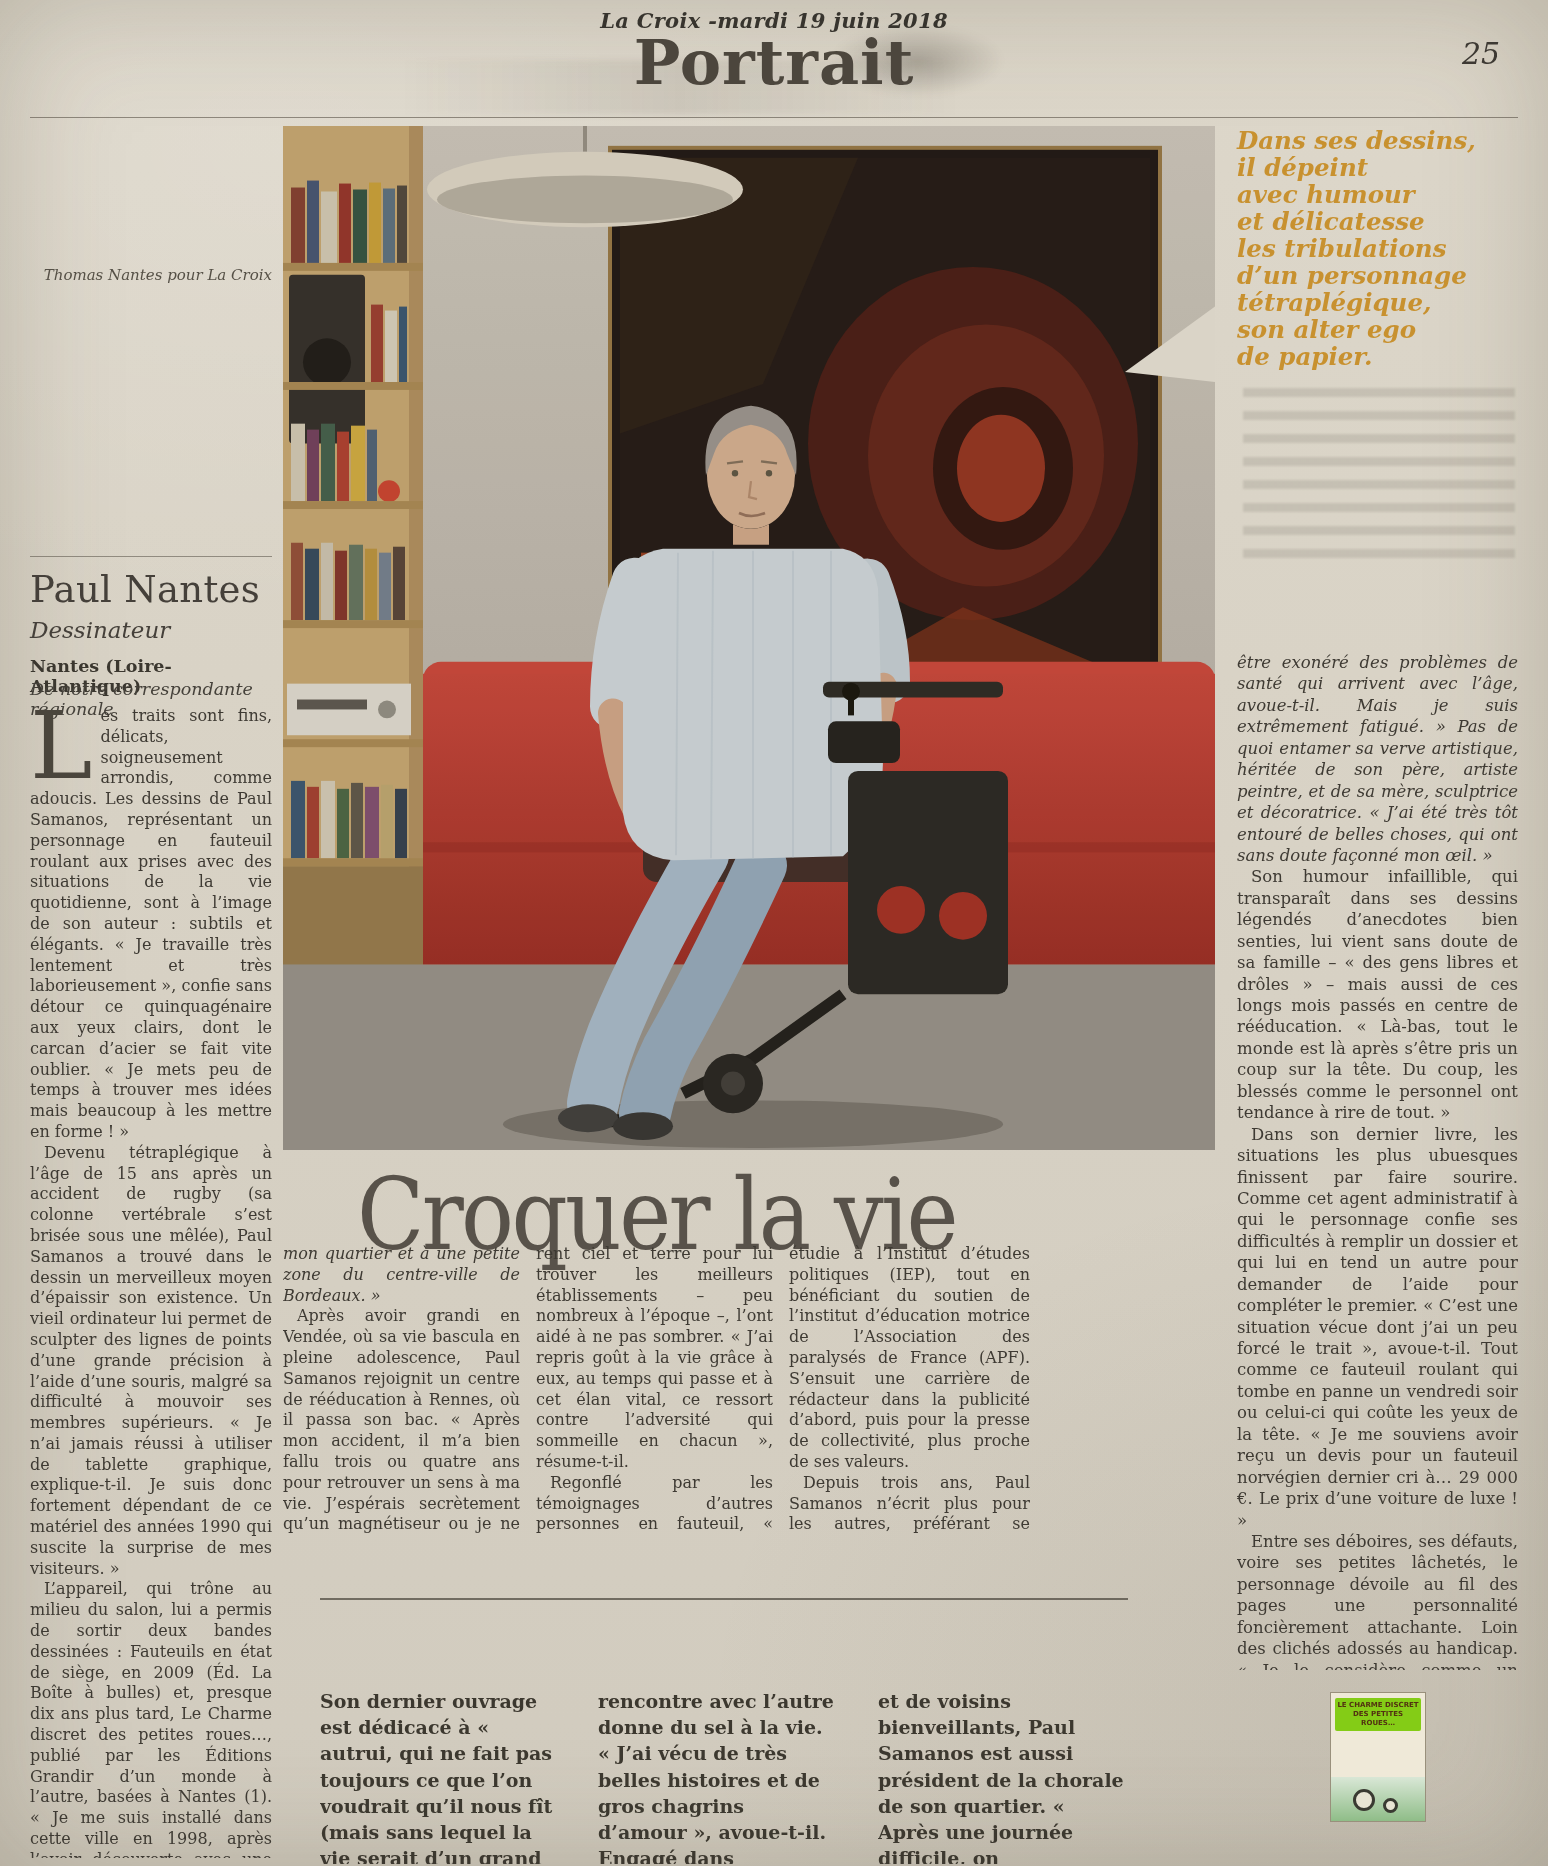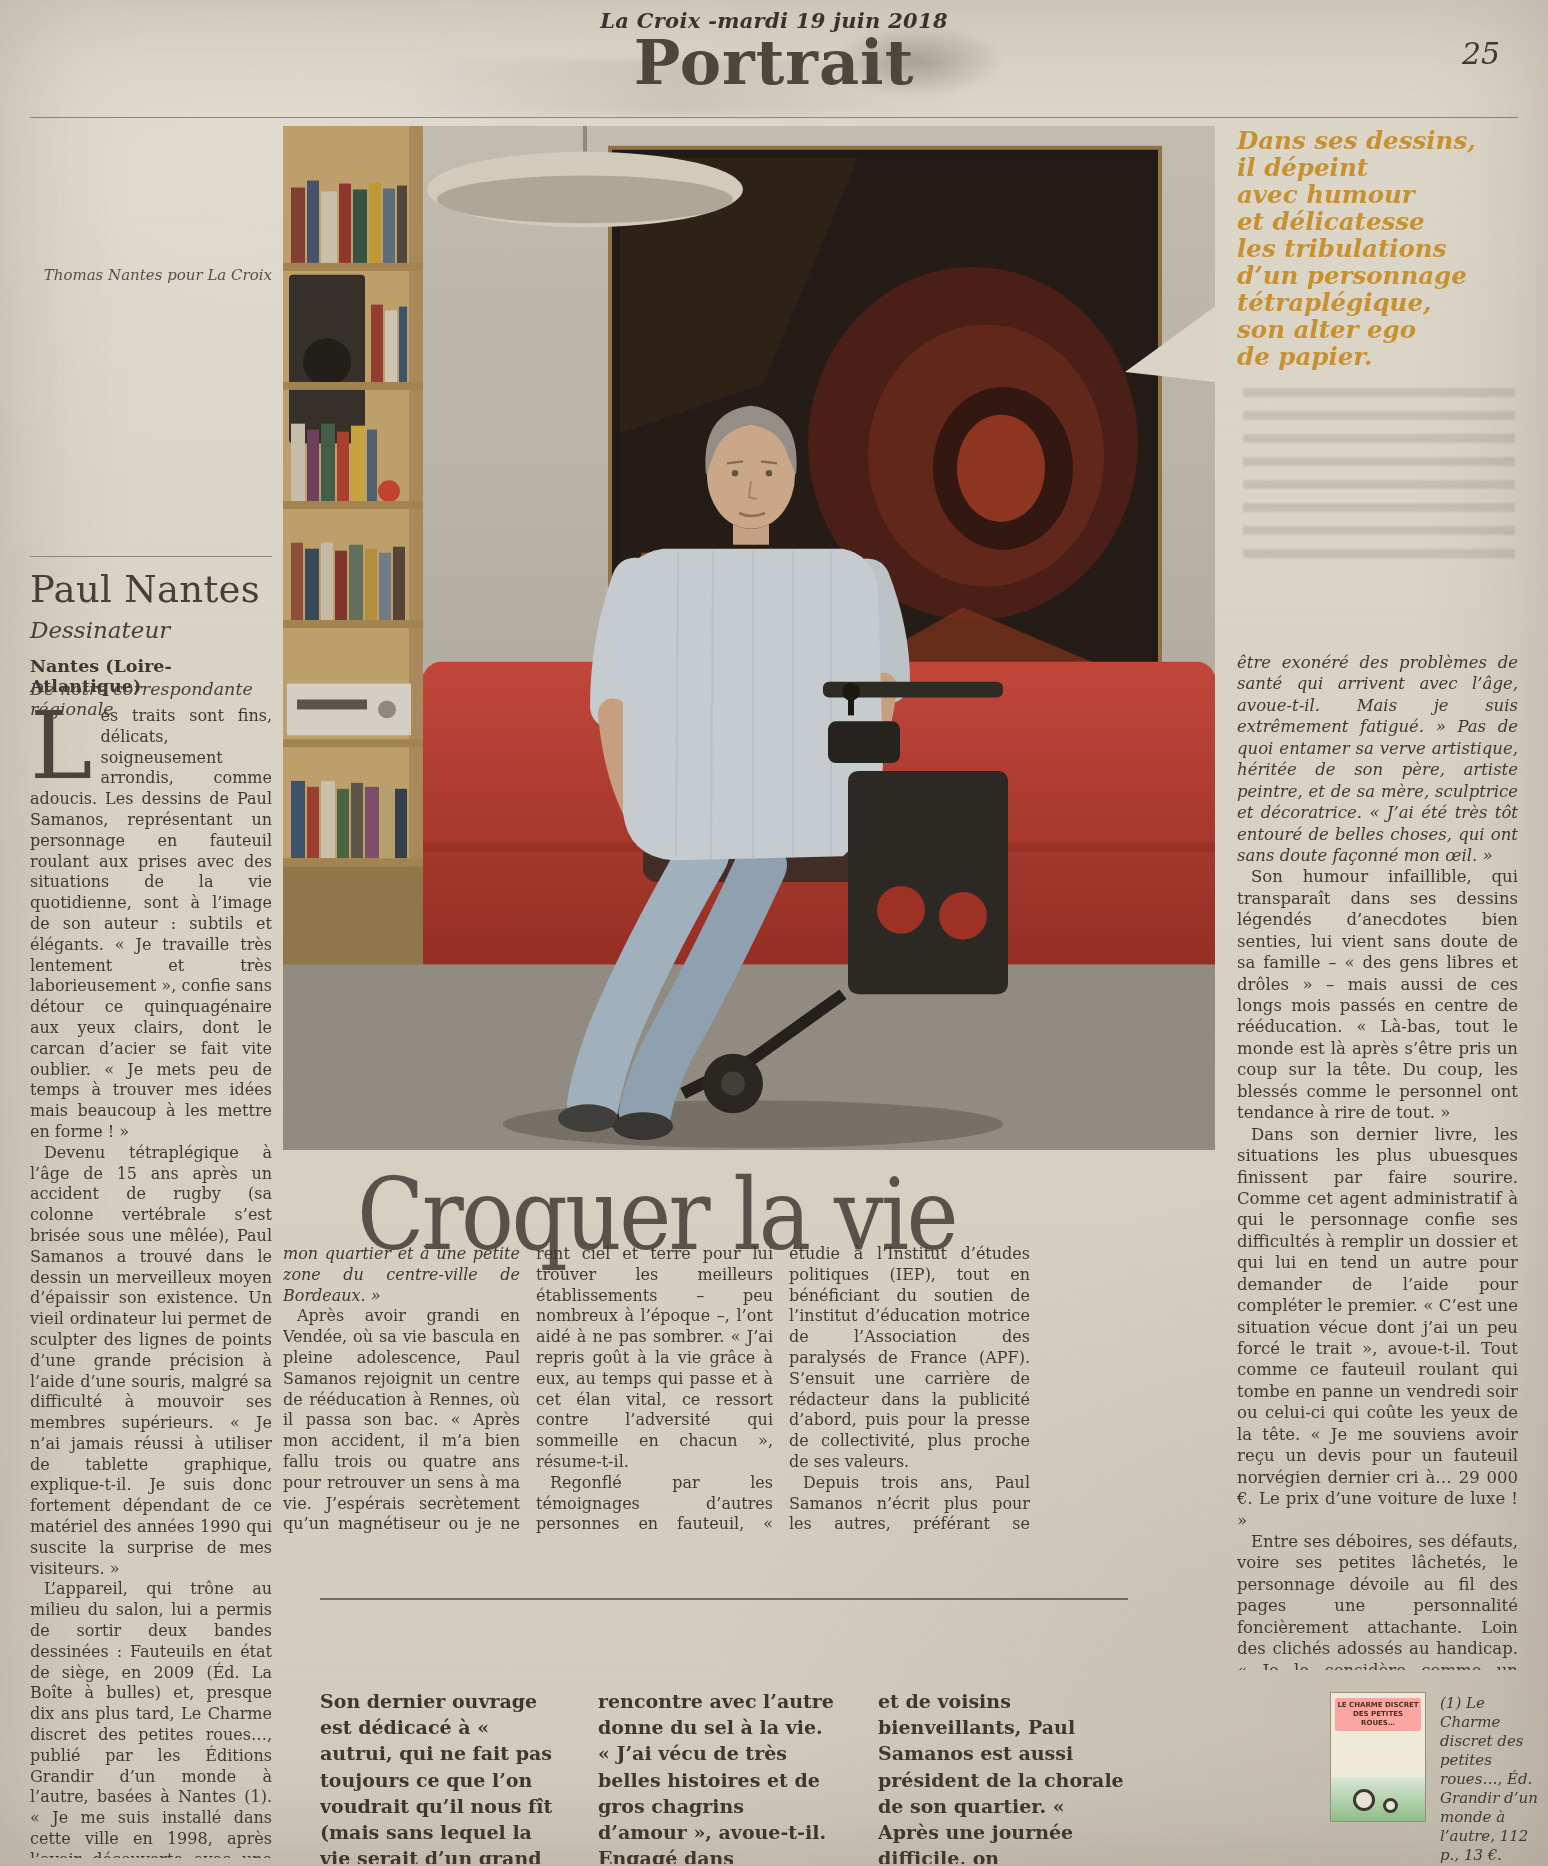--- a/index.html
+++ b/index.html
@@ -54,21 +54,21 @@
   .insp-head{top:1610px;left:320px;width:810px;font-size:40px;white-space:nowrap;}
   .insp-kicker{font-weight:800;color:#8b8a84;letter-spacing:.5px;}
   .insp-title{color:#46423a;}
   .inspcol{top:1688px;height:176px;font-weight:bold;font-size:19px;line-height:1.38;color:#3c382f;overflow:hidden;}
   .inspcol p{margin:0;}
   .inspA{left:320px;width:233px;}
   .inspB{left:598px;width:241px;}
   .inspC{left:878px;width:246px;}
   
   .book{left:1330px;top:1692px;width:96px;height:130px;background:#efe9d8;border:1px solid #99907c;box-sizing:border-box;}
-  .book-title{margin:5px 4px 2px 4px;background:#fca5a5;color:#523111;font-size:7px;font-weight:bold;padding:3px 2px;line-height:1.3;text-align:center;border-radius:2px;font-family:"DejaVu Sans","Liberation Sans",sans-serif;}
+  .book-title{margin:5px 4px 2px 4px;background:#84cc16;color:#523111;font-size:7px;font-weight:bold;padding:3px 2px;line-height:1.3;text-align:center;border-radius:2px;font-family:"DejaVu Sans","Liberation Sans",sans-serif;}
   .book-art{position:absolute;bottom:0;left:0;right:0;height:44px;background:linear-gradient(#d9e7d6,#8fbd88);}
   .book-wheel1,.book-wheel2{position:absolute;bottom:10px;width:16px;height:16px;border:3px solid #3a3a32;border-radius:50%;background:#e8e4d4;}
   .book-wheel1{left:22px;} .book-wheel2{left:52px;width:9px;height:9px;bottom:8px;}
   .footnote-text{left:1440px;top:1694px;width:106px;font-style:italic;font-size:15px;line-height:1.27;color:#3e3a33;}
 </style>
 </head>
 <body>
 
 <div id="page">
 
@@ -283,15 +283,14 @@
       <p>et de voisins bienveillants, Paul Samanos est aussi président de la chorale de son quartier. « Après une journée difficile, on s’embrasse, on chante et on boit un coup. Cela fait un bien fou. »</p>
     </div>
 
   <div class="abs book">
     <div class="book-title">LE CHARME DISCRET DES PETITES ROUES…</div>
     <div class="book-art">
       <div class="book-wheel1"></div>
       <div class="book-wheel2"></div>
     </div>
   </div>
-  <div class="abs footnote-text">(1) Le Charme discret des petites roues…, Éd. Grandir d’un monde à l’autre, 112 p., 13 €.</div>
 
 </div>
 
 </body></html>

